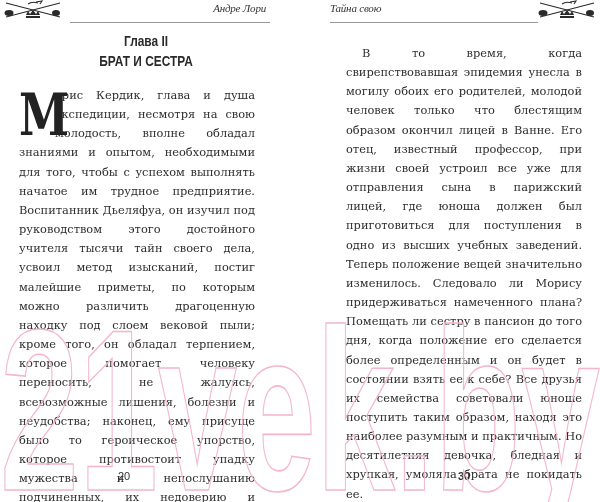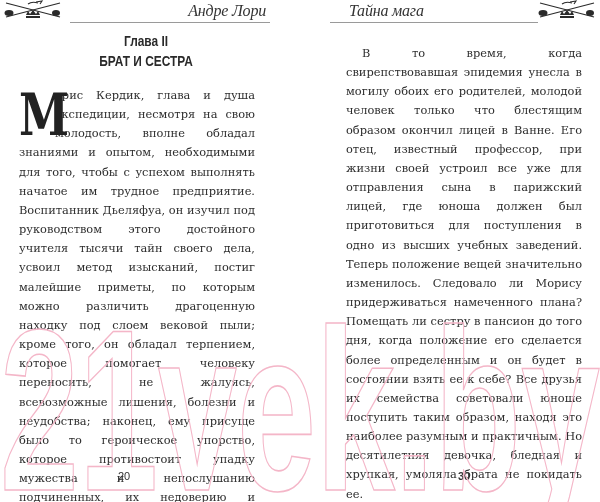--- a/index.html
+++ b/index.html
@@ -14,21 +14,21 @@
   .page-left { left: 0; width: 292px; }
   .page-right { left: 300px; width: 300px; }
 
   .ornament { position: absolute; top: 0; width: 66px; height: 22px; }
   .page-left .ornament { left: 0; }
   .page-right .ornament { right: 0; }
 
   .running-head {
     position: absolute; top: 2px;
     font-family: "Liberation Serif", serif; font-style: italic;
-    font-size: 16px; color: #333; letter-spacing: -0.2px; margin-left: 19px;
+    font-size: 11px; color: #333; letter-spacing: -0.2px;
   }
   .page-left .running-head { right: 26px; }
   .page-right .running-head { left: 30px; }
   .head-rule { position: absolute; top: 22px; height: 1px; background: #9a9a9a; }
   .page-left .head-rule { left: 70px; width: 200px; }
   .page-right .head-rule { left: 30px; width: 208px; }
 
   .chapter {
     position: absolute; left: 0; width: 292px; text-align: center; top: 31px;
     font-family: "Liberation Sans", sans-serif; font-weight: bold;
@@ -92,21 +92,21 @@
 
     <div class="body-text">
       <p class="noindent"><span class="dropcap">М</span><span>орис Кердик, глава и душа экспедиции, несмотря на свою молодость, вполне обладал знаниями и опытом, необходимыми для того, чтобы с успехом выполнять начатое им трудное предприятие. Воспитанник Дьеляфуа, он изучил под руководством этого достойного учителя тысячи тайн своего дела, усвоил метод изысканий, постиг малейшие приметы, по которым можно различить драгоценную находку под слоем вековой пыли; кроме того, он обладал терпением, которое помогает человеку переносить, не жалуясь, всевозможные лишения, болезни и неудобства; наконец, ему присуще было то героическое упорство, которое противостоит упадку мужества и непослушанию подчиненных, их недоверию и тупости... Будучи бретонцем по происхождению, он был снабжен порядочной дозой упрямства, присущего его соотечественникам. Если у него составлялся какой-либо план или являлась какая-либо мысль, — не было, кажется, силы, способной заставить молодого археолога от них отказаться.</span></p>
 
     </div>
 
     <div class="folio">20</div>
   </div>
 
   <div class="page page-right">
-    <div class="running-head">Тайна мага</div>
+    <div class="running-head">Тайна свою</div>
     <div class="head-rule"></div>
     <svg class="ornament" viewBox="0 0 66 22">
       <g stroke="#2a2a2a" stroke-width="1.1" fill="none">
         <line x1="6" y1="3" x2="60" y2="17"></line>
         <line x1="60" y1="3" x2="6" y2="17"></line>
         <path d="M28 4 q4 -3 10 -1"></path>
         <path d="M36 2 l6 -1 l-2 3"></path>
       </g>
       <g fill="#2a2a2a">
         <ellipse cx="9" cy="13" rx="4.5" ry="3"></ellipse>

